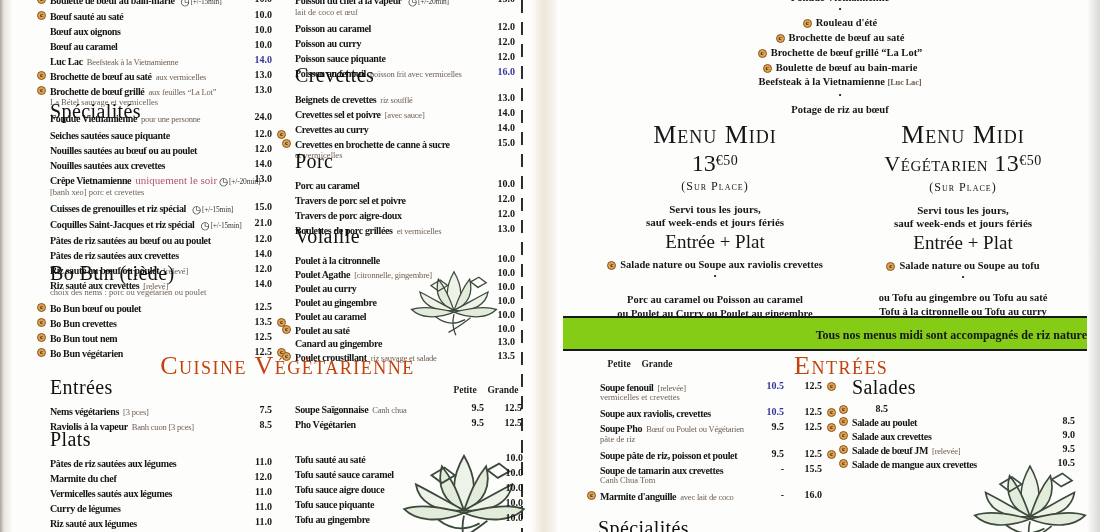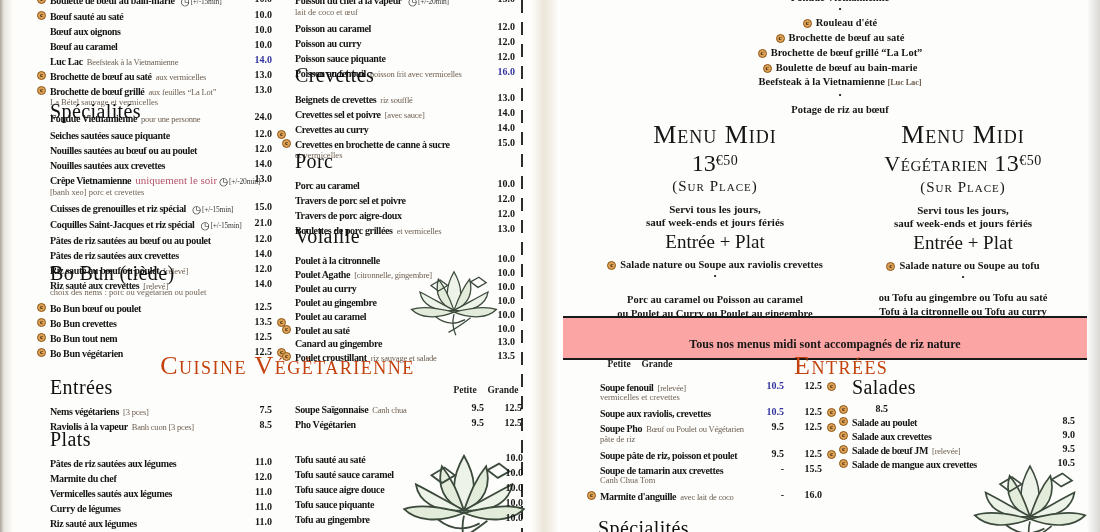--- a/index.html
+++ b/index.html
@@ -35,27 +35,27 @@
   .subtitle{font-size:8.5px;color:#6d5f50;line-height:10px;margin:-3px 0 4px;}
   .szlab{font-size:9.5px;color:#222;text-align:center;font-weight:bold;}
   
   .cline{text-align:center;font-weight:bold;font-size:10.5px;line-height:15px;white-space:nowrap;}
   .dot{text-align:center;font-size:9px;line-height:11px;color:#111;}
   .mm{text-align:center;}
   .mm-title{font-variant:small-caps;font-size:26px;line-height:26px;letter-spacing:1px;}
   .mm-price{font-size:24px;line-height:26px;font-weight:400;}
   .mm-sup{font-size:14px;vertical-align:6px;letter-spacing:.5px;}
   .mm-veg2{font-variant:small-caps;font-size:22px;line-height:26px;letter-spacing:.5px;}
-  .mm-place{font-variant:small-caps;font-size:15px;line-height:20px;letter-spacing:1px;}
+  .mm-place{font-variant:small-caps;font-size:12px;line-height:20px;letter-spacing:1px;}
   .mm-serv{font-weight:bold;font-size:11px;line-height:12.5px;}
   .mm-form{font-size:19px;line-height:24px;margin-top:2px;font-weight:400;}
   .mm-line{font-weight:bold;font-size:10.5px;line-height:13px;margin-top:4px;white-space:nowrap;}
   .mm-main{font-weight:bold;font-size:10.5px;line-height:14px;white-space:nowrap;}
-  .banner{border-top:2px solid #191919;border-bottom:2px solid #191919;text-align:center;
-    font-weight:bold;font-size:12px;padding:19px 0 6px;background:#fca5a5;}
+  .banner{border-top:2px solid #191919;border-bottom:2px solid #191919;text-align:right;
+    font-weight:bold;font-size:12px;padding:10px 0 6px;background:#84cc16;}
   .lotus{position:absolute;}
 </style>
 </head>
 <body>
 
 <svg width="0" height="0" style="position:absolute">
   <defs>
     <g id="lotus" stroke="#3c4a3c" stroke-width="1.4" fill="#edf3e8">
       <path d="M50 6 C41 22 39 36 50 48 C61 36 59 22 50 6 Z"></path>
       <path d="M33 14 C29 29 34 42 50 48 C45 34 41 24 33 14 Z" fill="#e3ecda"></path>

